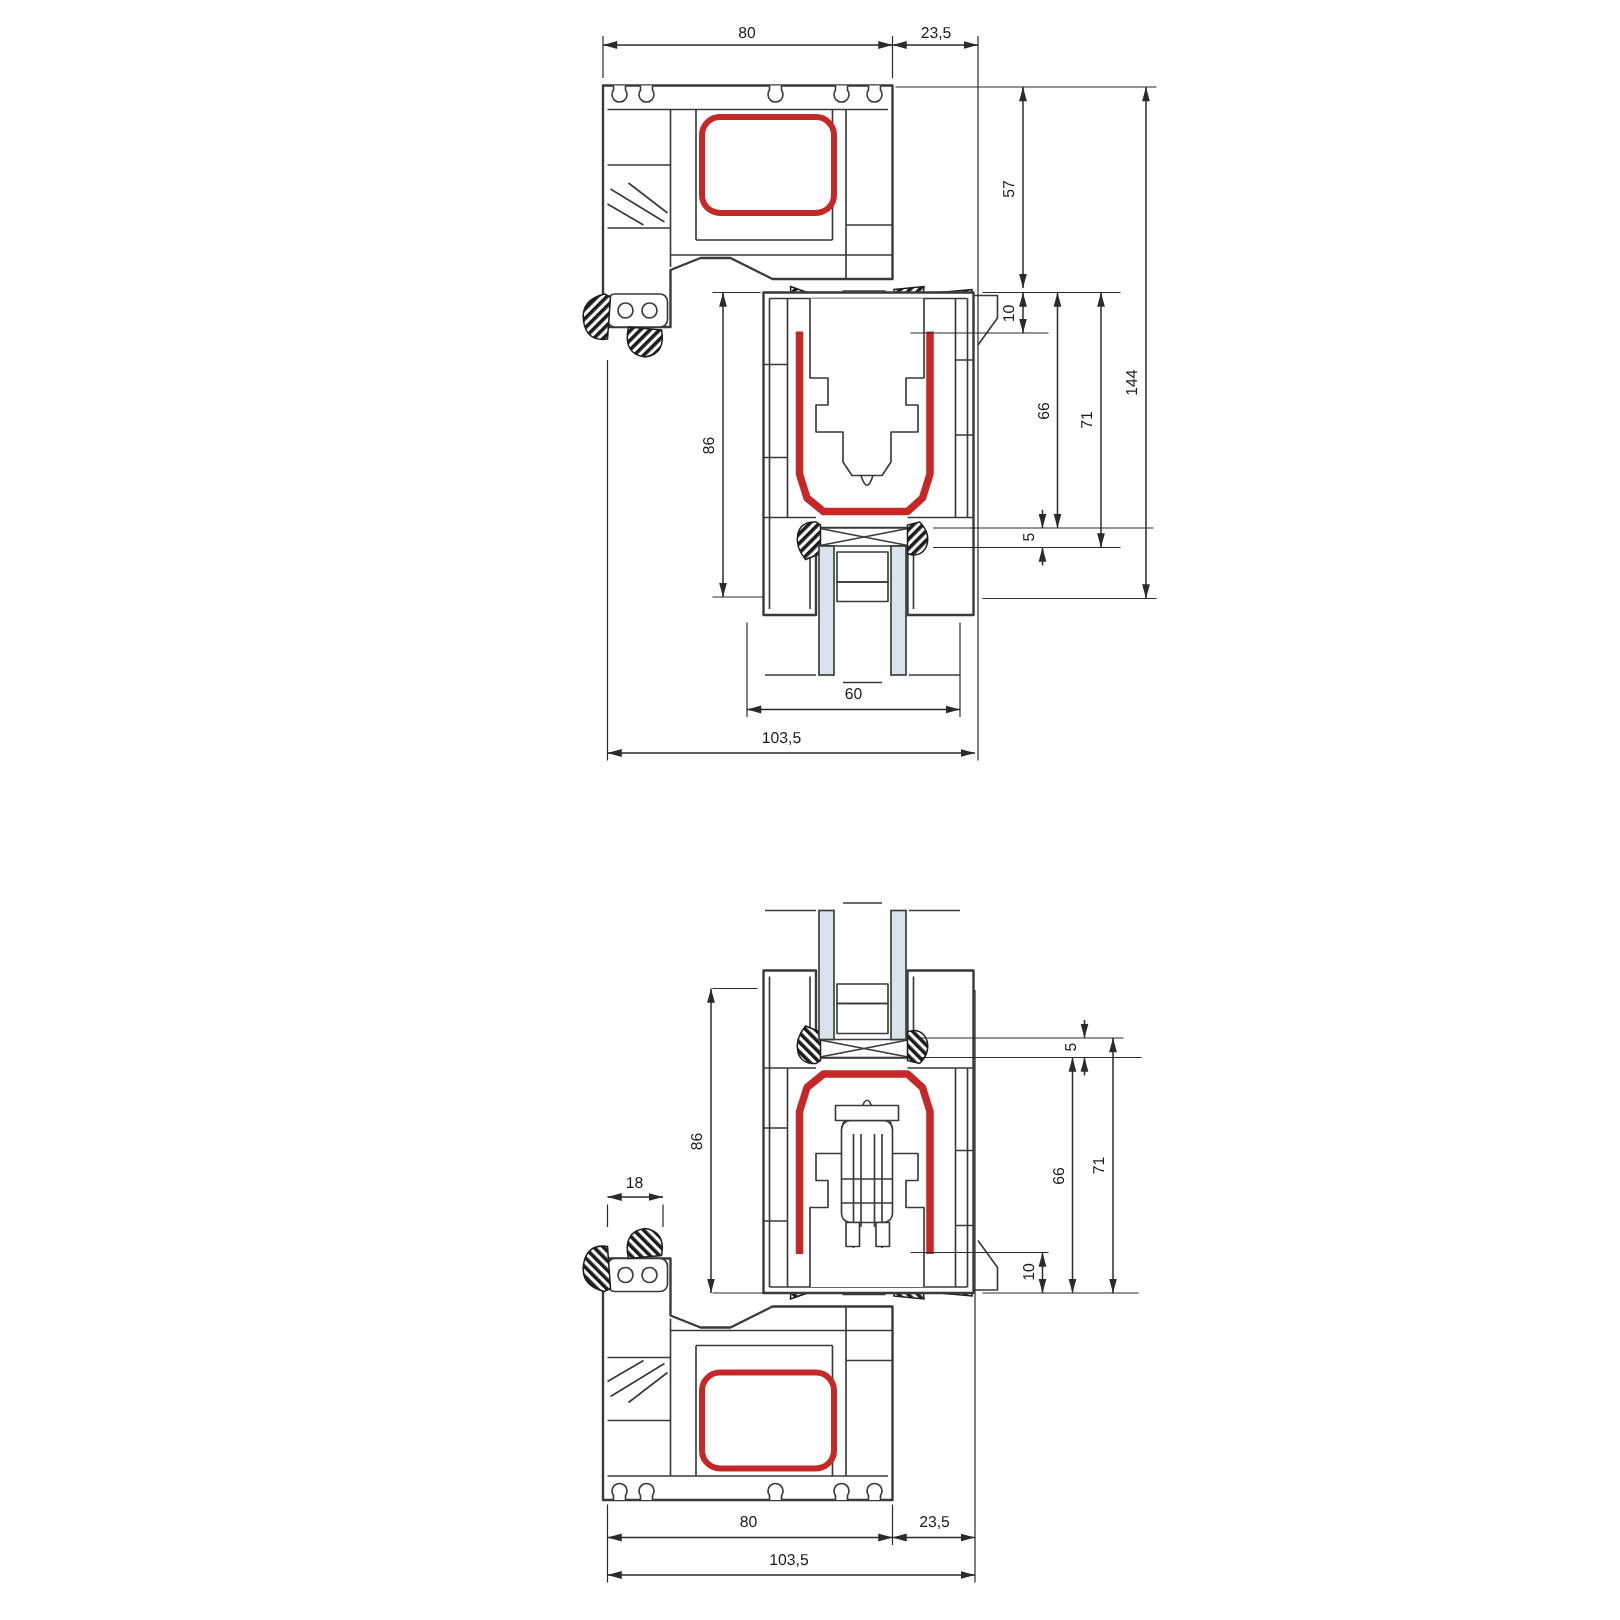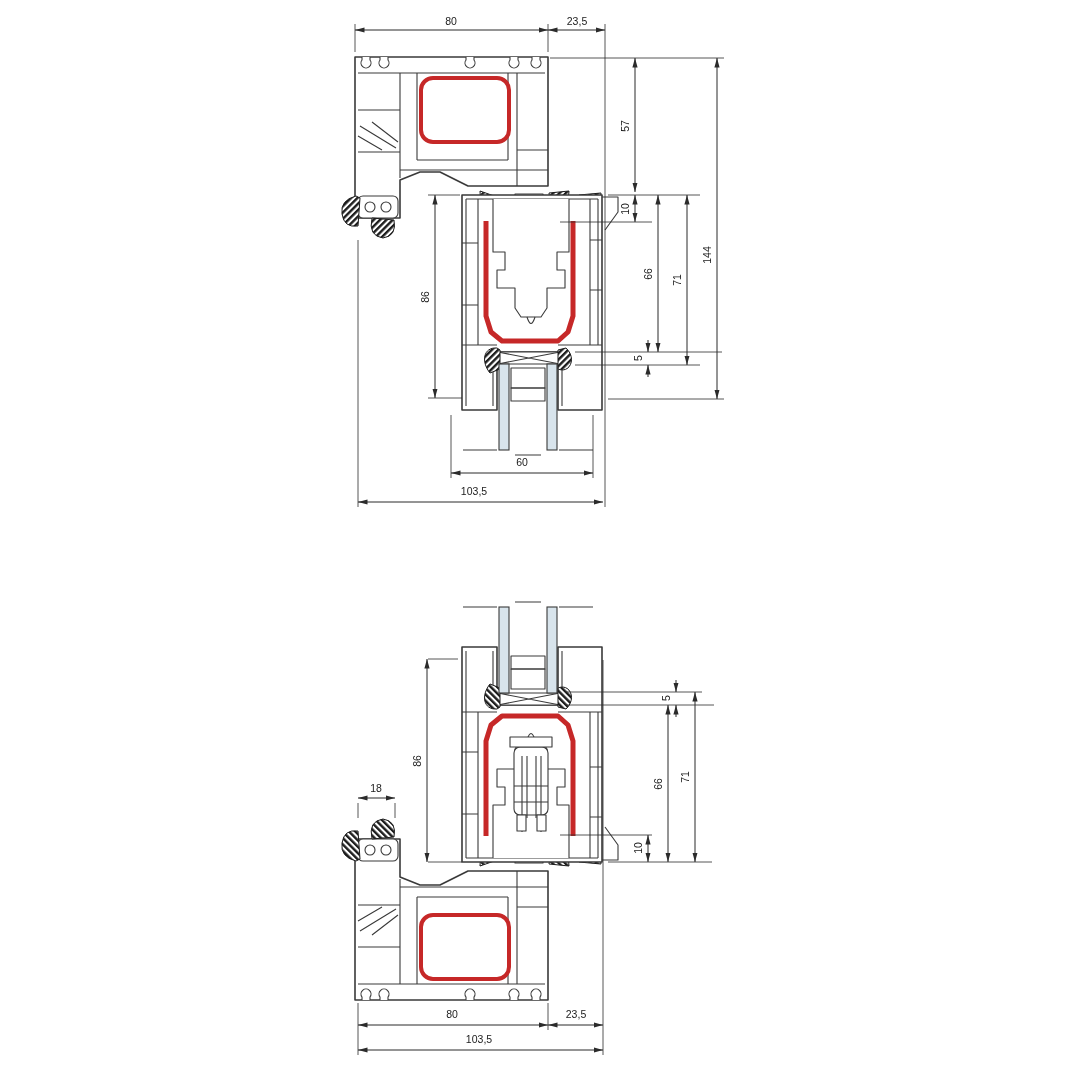--- a/index.html
+++ b/index.html
@@ -1,16 +1,16 @@
 <!DOCTYPE html>
 <html style="--line: #3a3a3a; --dim_line: #2b2b2b; --accent_red: #c62828; --glass_blue: #d8e4ec; --seal_black: #1c1c1c; --background: #ffffff;"><head>
 <meta charset="utf-8">
 <style>
   html,body{margin:0;padding:0;background:#fff;}
-  .stage{width:864px;height:1080px;background:var(--background,#ffffff);position:relative;overflow:hidden;}
+  .stage{width:864px;height:1080px;background:var(--background,#ffffff);position:relative;overflow:hidden;margin-left:47px;}
   svg{display:block;}
   .p{fill:#ffffff;stroke:var(--line,#3a3a3a);stroke-width:1.6;stroke-linejoin:round;}
   .t{fill:none;stroke:var(--line,#3a3a3a);stroke-width:1.1;stroke-linejoin:round;}
   .tw{fill:#ffffff;stroke:var(--line,#3a3a3a);stroke-width:1.1;stroke-linejoin:round;}
   .red{fill:none;stroke:var(--accent_red,#c62828);stroke-width:4;}
   .red2{fill:none;stroke:var(--accent_red,#c62828);stroke-width:5;stroke-linejoin:round;}
   .hb{fill:url(#hat);stroke:#1c1c1c;stroke-width:1;}
   .glass{fill:var(--glass_blue,#d8e4ec);stroke:var(--line,#3a3a3a);stroke-width:1.1;}
   .d{fill:none;stroke:var(--dim_line,#2b2b2b);stroke-width:1;marker-start:url(#as);marker-end:url(#ae);}
   .da{fill:none;stroke:var(--dim_line,#2b2b2b);stroke-width:1;marker-end:url(#ae);}

